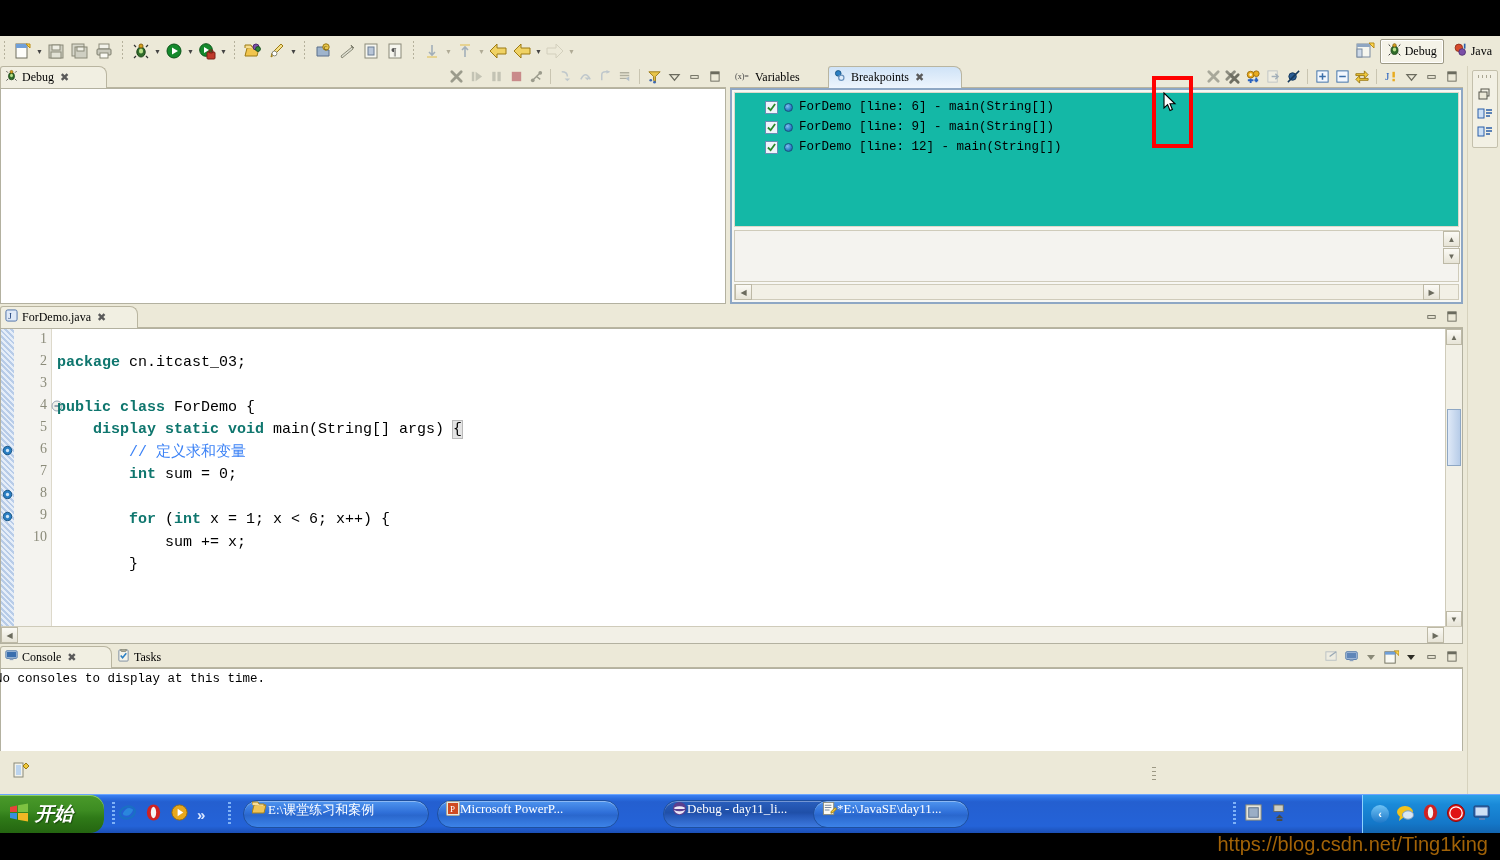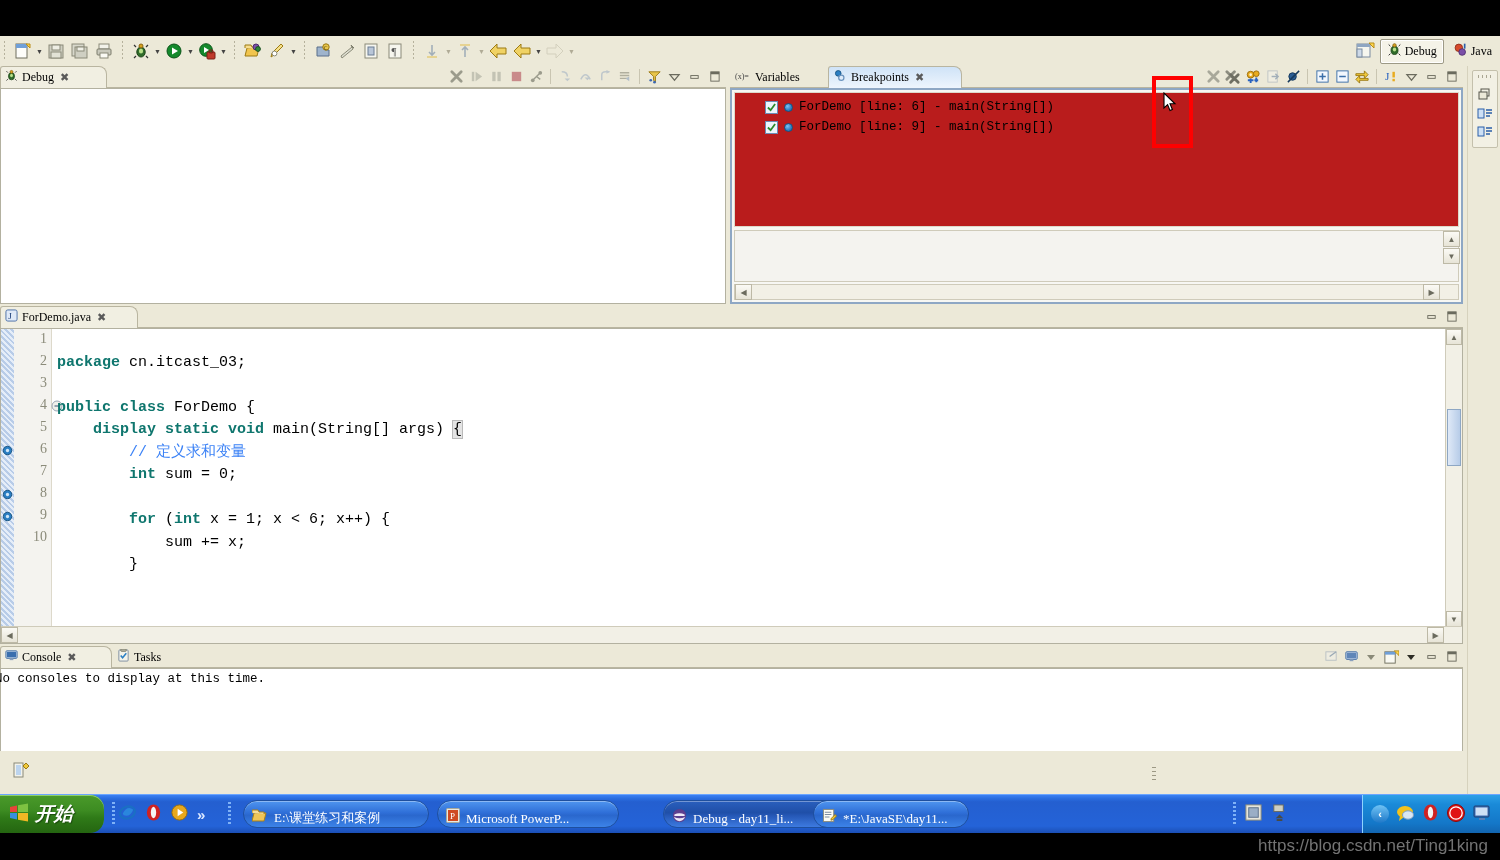--- a/index.html
+++ b/index.html
@@ -82,21 +82,21 @@
     border:1px solid #a7a694;box-sizing:border-box;}
 
   
   #debugView{left:0;top:0;width:726px;height:238px;}
   #debugView .vbody{background:#fff;border:1px solid #b3b1a0;}
 
   
   #bpView{left:730px;top:0;width:733px;height:238px;}
   #bpOuter{position:absolute;left:0;right:0;top:22px;bottom:0;
     border:2px solid #8ea7c4;background:#f7f7f3;box-sizing:border-box;}
-  #bpList{position:absolute;left:2px;right:2px;top:2px;height:135px;background:#b91c1c;
+  #bpList{position:absolute;left:2px;right:2px;top:2px;height:135px;background:#14b8a6;
     border:1px solid #ddd9cb;box-sizing:border-box;overflow:hidden;}
   .bprow{display:flex;align-items:center;gap:6px;height:20px;padding-left:30px;
     font-family:"Liberation Mono","DejaVu Sans Mono",monospace;font-size:12.5px;color:#000;white-space:nowrap;}
   .chk{width:11px;height:11px;border:1px solid #6a8db5;background:#eef4fb;
     display:inline-flex;align-items:center;justify-content:center;flex:0 0 auto;}
   .chk svg{display:block;}
   .bpdot{width:9px;height:9px;border-radius:50%;flex:0 0 auto;
     background:radial-gradient(circle at 35% 32%,#7fc0f0 0%,#2b7fc4 60%,#1a5c96 100%);
     border:1px solid #17527f;box-sizing:border-box;}
   #bpDetail{position:absolute;left:2px;right:2px;top:140px;bottom:20px;background:#f4f3ef;
@@ -153,35 +153,35 @@
     border-top:1px solid #6ba6ff;}
   .startbtn{position:absolute;left:0;top:0;width:104px;height:38px;
     background:linear-gradient(to bottom,#4a9a2a 0%,#3d8c22 40%,#2f7a18 60%,#246510 100%);
     border-radius:0 14px 14px 0;display:flex;align-items:center;gap:5px;padding-left:8px;box-sizing:border-box;
     box-shadow:inset 0 1px 0 #8fd06a;}
   .starttext{font-family:"Liberation Serif", serif;font-size:19px;font-style:italic;font-weight:bold;color:#fff;
     text-shadow:1px 1px 1px #1b4b0d;}
   .qlaunch{position:absolute;left:118px;top:0;height:38px;display:flex;align-items:center;gap:7px;}
   .qlsep{width:3px;height:24px;background:repeating-linear-gradient(to bottom,#7fb2f7 0 2px,transparent 2px 4px);}
   .tbtnwrap{position:absolute;top:5px;height:28px;display:flex;align-items:center;}
-  .taskitem{height:28px;display:flex;align-items:flex-end;gap:6px;padding:0 8px;box-sizing:border-box;
+  .taskitem{height:28px;display:flex;align-items:flex-start;padding:0 8px;box-sizing:border-box;
     border-radius:14px;color:#fff;font-family:"Liberation Serif", serif;font-size:13px;white-space:nowrap;
     background:linear-gradient(to bottom,#4f95ef,#2f6fd8 45%,#2a67cd 55%,#3c83e8);
     border:1px solid #1e4f9e;box-shadow:inset 0 1px 0 rgba(255,255,255,.35);}
   .taskitem.active{background:linear-gradient(to bottom,#2a5fbd,#1f4fa8 45%,#2557b5 55%,#3d7ae0);}
   .tray{position:absolute;right:0;top:0;height:38px;display:flex;align-items:center;gap:6px;padding:0 8px;
     background:linear-gradient(to bottom,#2da0e8 0%,#1a8ad8 25%,#1477c8 75%,#1265b0 100%);
     border-left:1px solid #8fd3ff;box-sizing:border-box;}
   .trayarrow{width:18px;height:18px;border-radius:50%;background:linear-gradient(to bottom,#6fc3f5,#1e78c8);
     display:flex;align-items:center;justify-content:center;color:#fff;font-size:11px;font-weight:bold;}
 
   .preTray{position:absolute;right:212px;top:0;height:38px;display:flex;align-items:center;gap:8px;}
 
   
-  .watermark{position:absolute;right:12px;bottom:4px;color:#737373;font-size:17px;
+  .watermark{position:absolute;right:12px;bottom:4px;color:#a16207;font-size:20px;
     font-family:"Liberation Sans", sans-serif;}
   .blackstrip{position:absolute;left:0;bottom:0;width:1500px;height:27px;background:#000;}
 
   
   .redbox{position:absolute;border:4px solid #ff0000;box-sizing:border-box;pointer-events:none;}
   .cursor{position:absolute;width:14px;height:21px;}
 </style>
 </head>
 <body>
 
@@ -591,20 +591,29 @@
           <div class="bprow">
             <span class="chk">
               <svg width="9" height="9" viewBox="0 0 10 10">
                   <path d="M1 5 L4 8 L9 1" stroke="#2b8a2b" stroke-width="2" fill="none"></path>
                 </svg>
             </span>
             <span class="bpdot"></span>
             <span>ForDemo [line: 9] - main(String[])</span>
           </div>
 
+          <div class="bprow">
+            <span class="chk">
+              <svg width="9" height="9" viewBox="0 0 10 10">
+                  <path d="M1 5 L4 8 L9 1" stroke="#2b8a2b" stroke-width="2" fill="none"></path>
+                </svg>
+            </span>
+            <span class="bpdot"></span>
+            <span>ForDemo [line: 12] - main(String[])</span>
+          </div>
 
         </div>
 
         <div id="bpDetail"></div>
 
         <div id="bpVScroll">
           <div class="sbbtn">▲</div>
           <div class="sbbtn">▼</div>
         </div>
 

